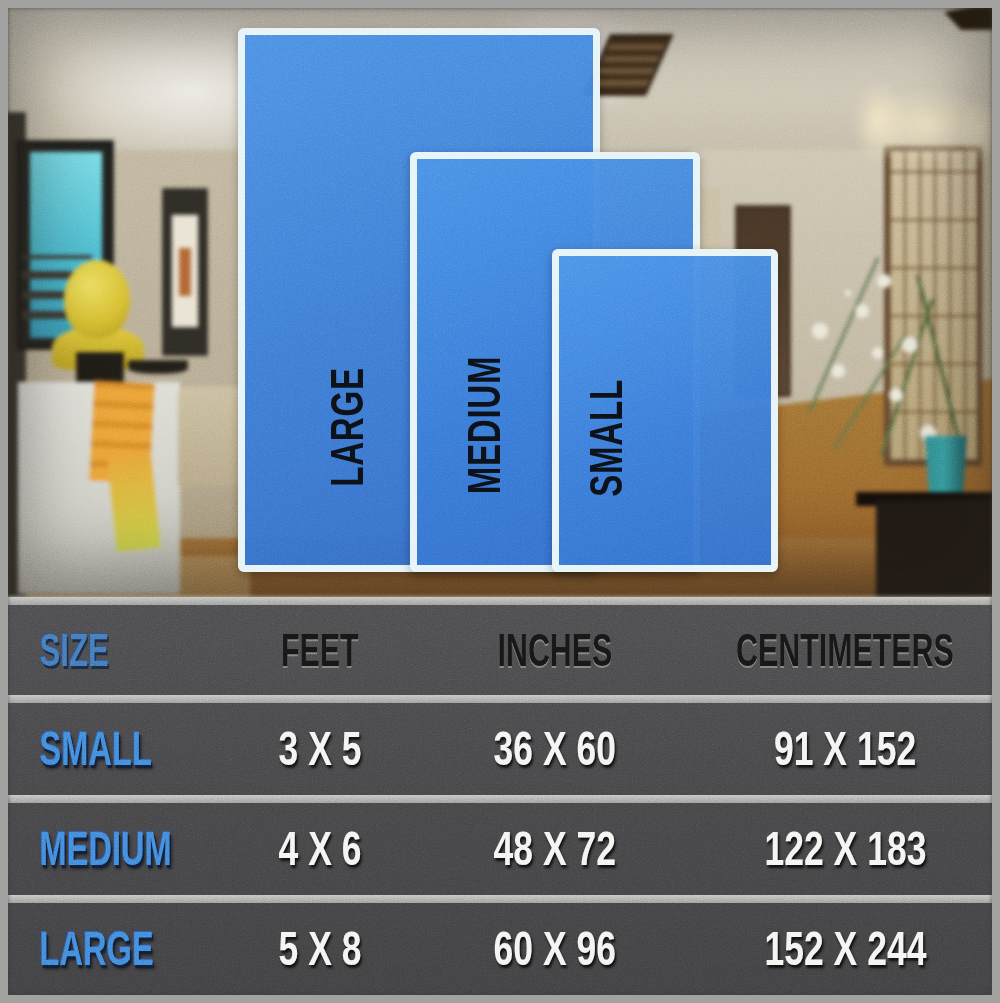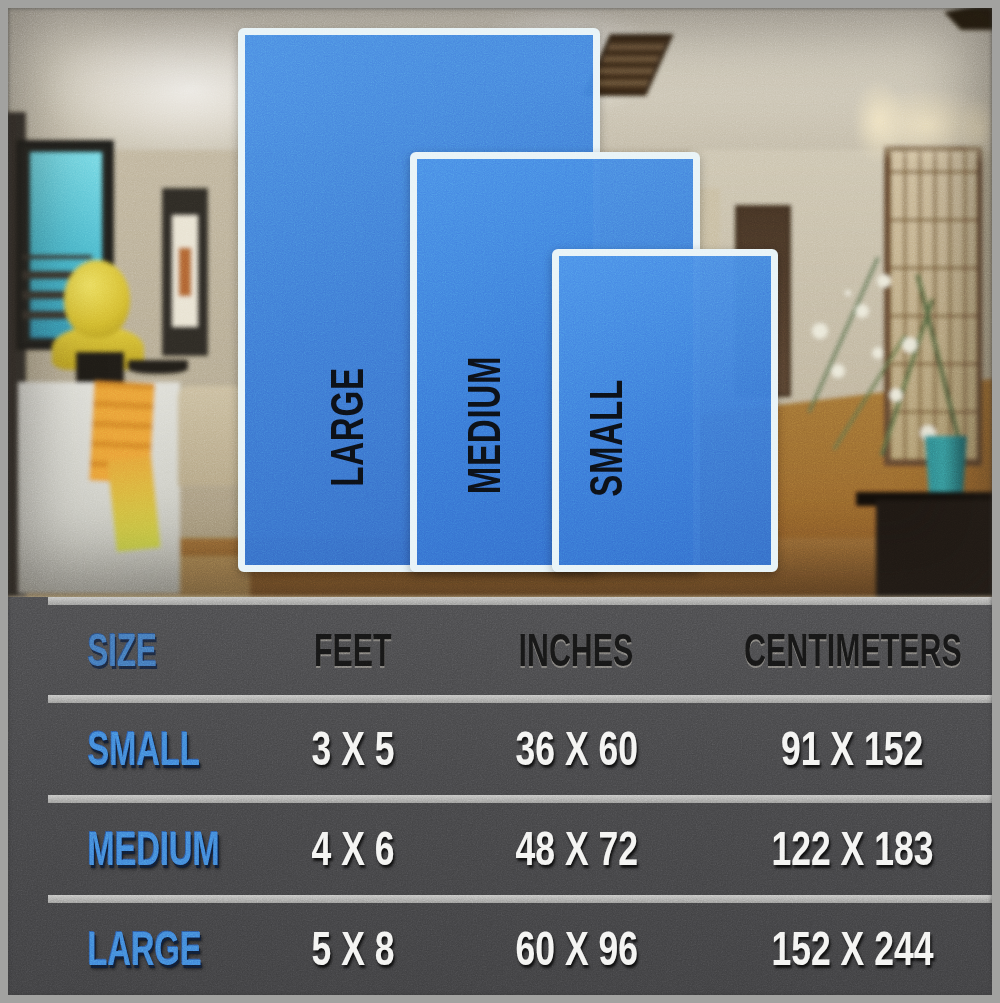--- a/index.html
+++ b/index.html
@@ -101,21 +101,21 @@
   .rug-label { position:absolute; white-space:nowrap; color:#0c1016;
     font-weight:bold; font-size:46px; letter-spacing:1px;
     transform:translate(-50%,-50%) rotate(-90deg) scaleX(.72); }
   .rug-large  .rug-label { left:102px; top:392px; }
   .rug-medium .rug-label { left:67px;  top:266px; }
   .rug-small  .rug-label { left:47px;  top:182px; }
 
   
   .panel { position:absolute; left:0; top:597px; width:1000px; height:406px;
     display:flex; flex-direction:column;
-    background:linear-gradient(180deg,#4a4a4c 0%,#434345 50%,#3e3e40 100%);padding-left:48px; }
+    background:linear-gradient(180deg,#4a4a4c 0%,#434345 50%,#3e3e40 100%); }
   .sep { height:8px; flex:0 0 8px;
     background:linear-gradient(180deg,#c2c2c0,#989896); }
   .trow { flex:1 1 auto; display:grid; grid-template-columns:22% 20% 27% 31%;
     align-items:center; }
   .cell { font-weight:bold; line-height:1; }
   .c0 { padding-left:58px; justify-self:start; transform:scaleX(.68); transform-origin:left center; }
   .cc { justify-self:center; }
   .head-blue  { font-size:46px; color:#4079c6; opacity:.88;
     text-shadow:2px 3px 0 #15233c, -1px -1px 0 #274e86; }
   .lbl-blue   { font-size:48px; color:#3f82d8;

